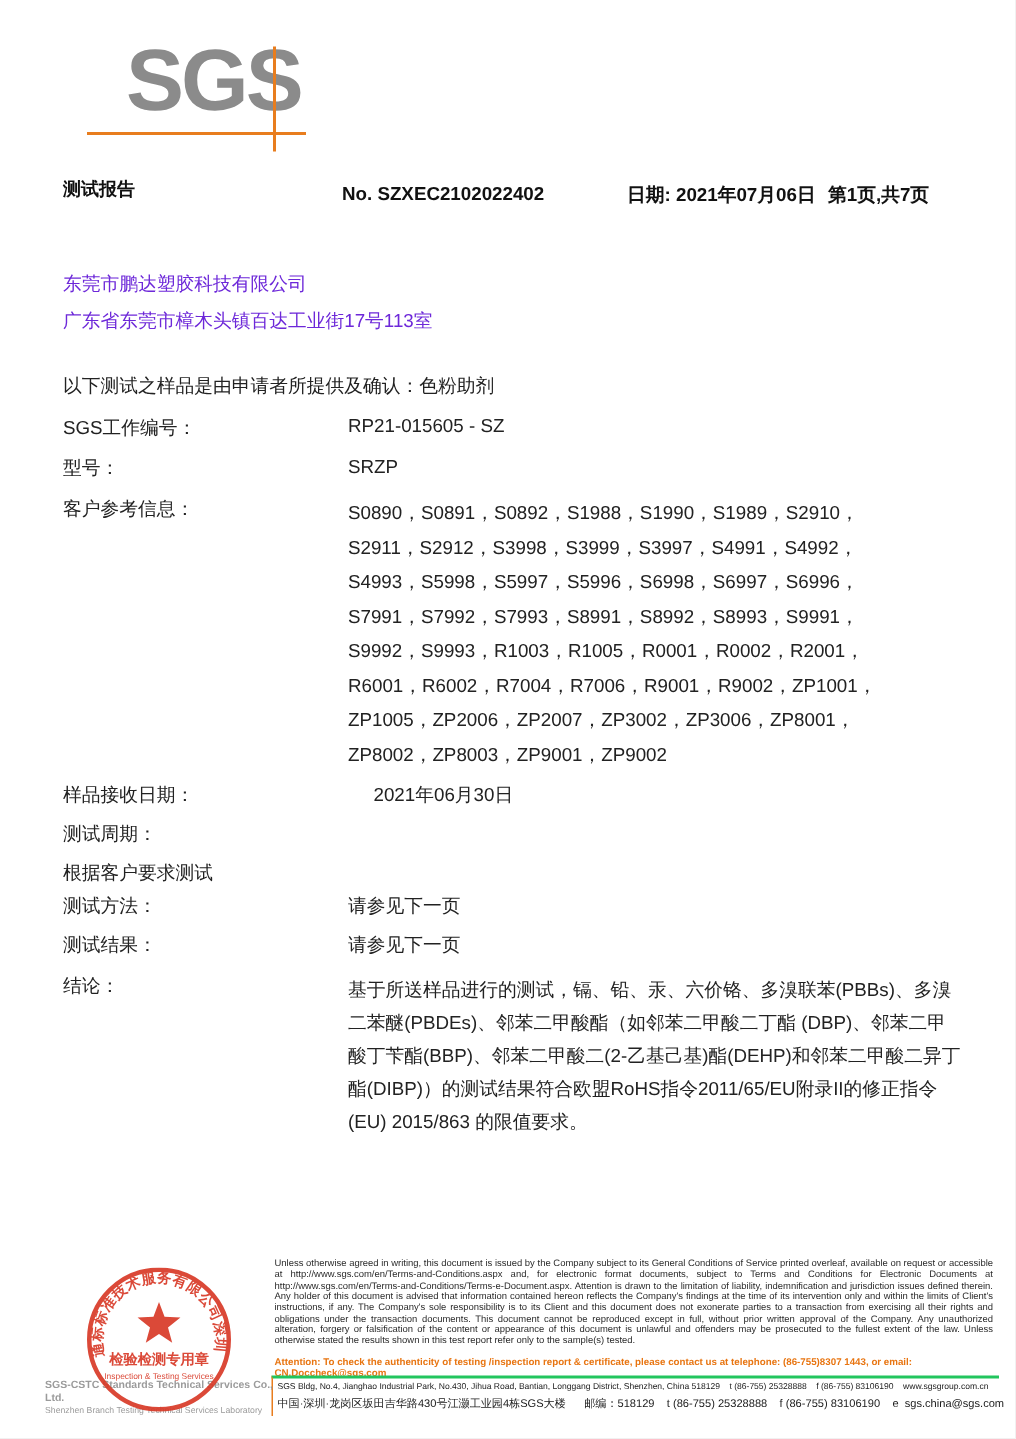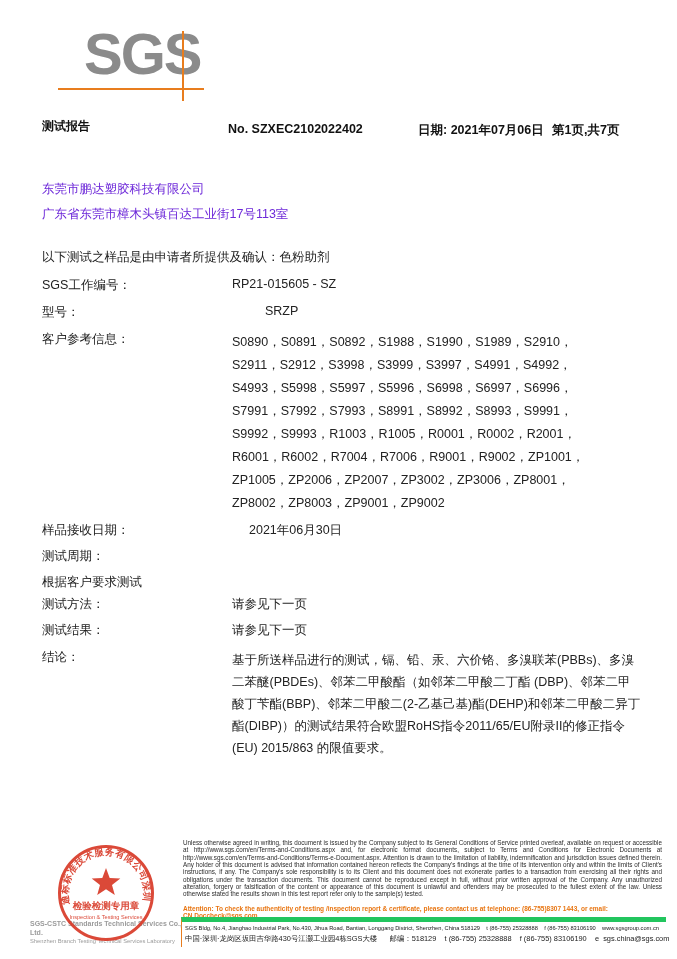--- a/index.html
+++ b/index.html
@@ -24,40 +24,40 @@
   .hdr-page{position:absolute;left:552px;top:122px;font-size:12.5px;font-weight:bold;color:#111;}
   
   .client{position:absolute;left:42px;top:161px;font-size:12.5px;line-height:25px;color:#6d28d9;margin-top:16px;}
   
   .body{position:absolute;left:42px;top:249px;width:600px;font-size:12.5px;color:#222;}
   .intro{margin-bottom:11px;}
   .row{display:flex;align-items:flex-start;}
   .row .lbl{width:190px;flex:none;}
   .row .val{flex:1;}
   .r-job{margin-top:0;margin-bottom:10px;}
-  .r-model{margin-bottom:10px;gap:33px;}
+  .r-model{margin-bottom:10px;}
   .ref-line{line-height:23px;}
   .r-recv{margin-top:7px;margin-bottom:9px;gap:17px;}
   .r-period{margin-bottom:9px;}
   .r-req{margin-bottom:5px;}
   .r-method{margin-bottom:9px;}
   .r-result{margin-bottom:10px;}
   .r-concl .val{line-height:22px;width:414px;}
   
   .disclaimer{
     position:absolute;left:183px;top:839px;width:479px;
     font-size:6.3px;line-height:7.35px;text-align:justify;color:#2b2b2b;
   }
   .attention{
     position:absolute;left:183px;top:905px;width:479px;
     font-size:6.5px;line-height:7.4px;font-weight:bold;color:#e87511;
   }
   .addr-block{
     position:absolute;left:181px;top:917px;width:481px;
-    border-top:5px solid #22c55e;border-left:1px solid #e87d1e;
+    border-top:2px solid #22c55e;border-left:1px solid #e87d1e;
     padding:2px 0 2px 3px;
   }
   .addr-en{font-size:5.7px;color:#1a1a1a;white-space:pre;line-height:9px;}
   .addr-cn{font-size:7.4px;color:#1a1a1a;white-space:pre;line-height:12px;}
   .member{
     position:absolute;right:18px;top:968px;font-size:10.5px;color:#222;margin-left:12px;
   }
   
   .stamp-company{
     position:absolute;left:30px;top:919px;width:160px;color:#9b9b9b;z-index:1;

